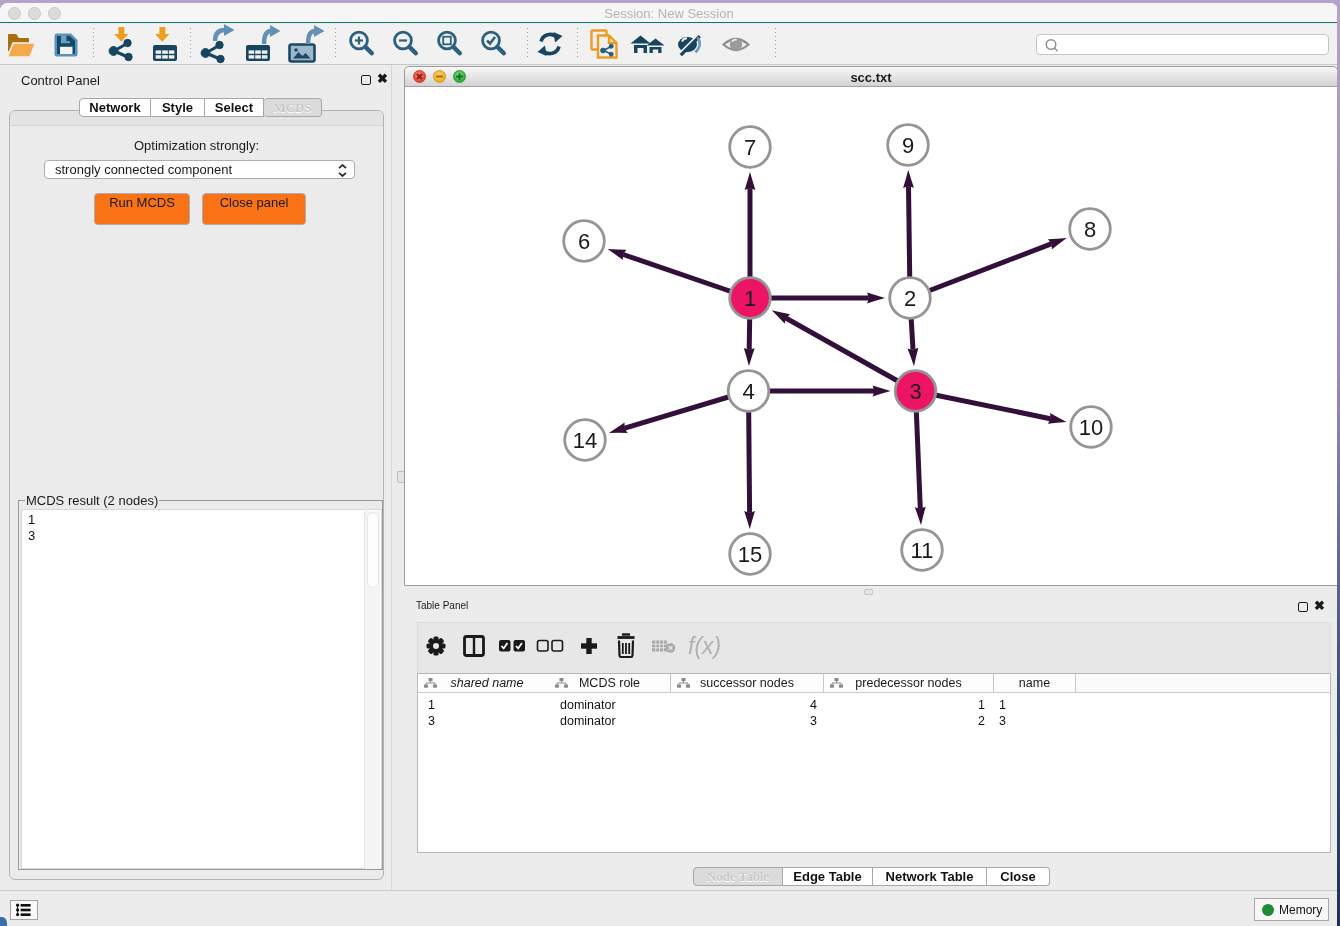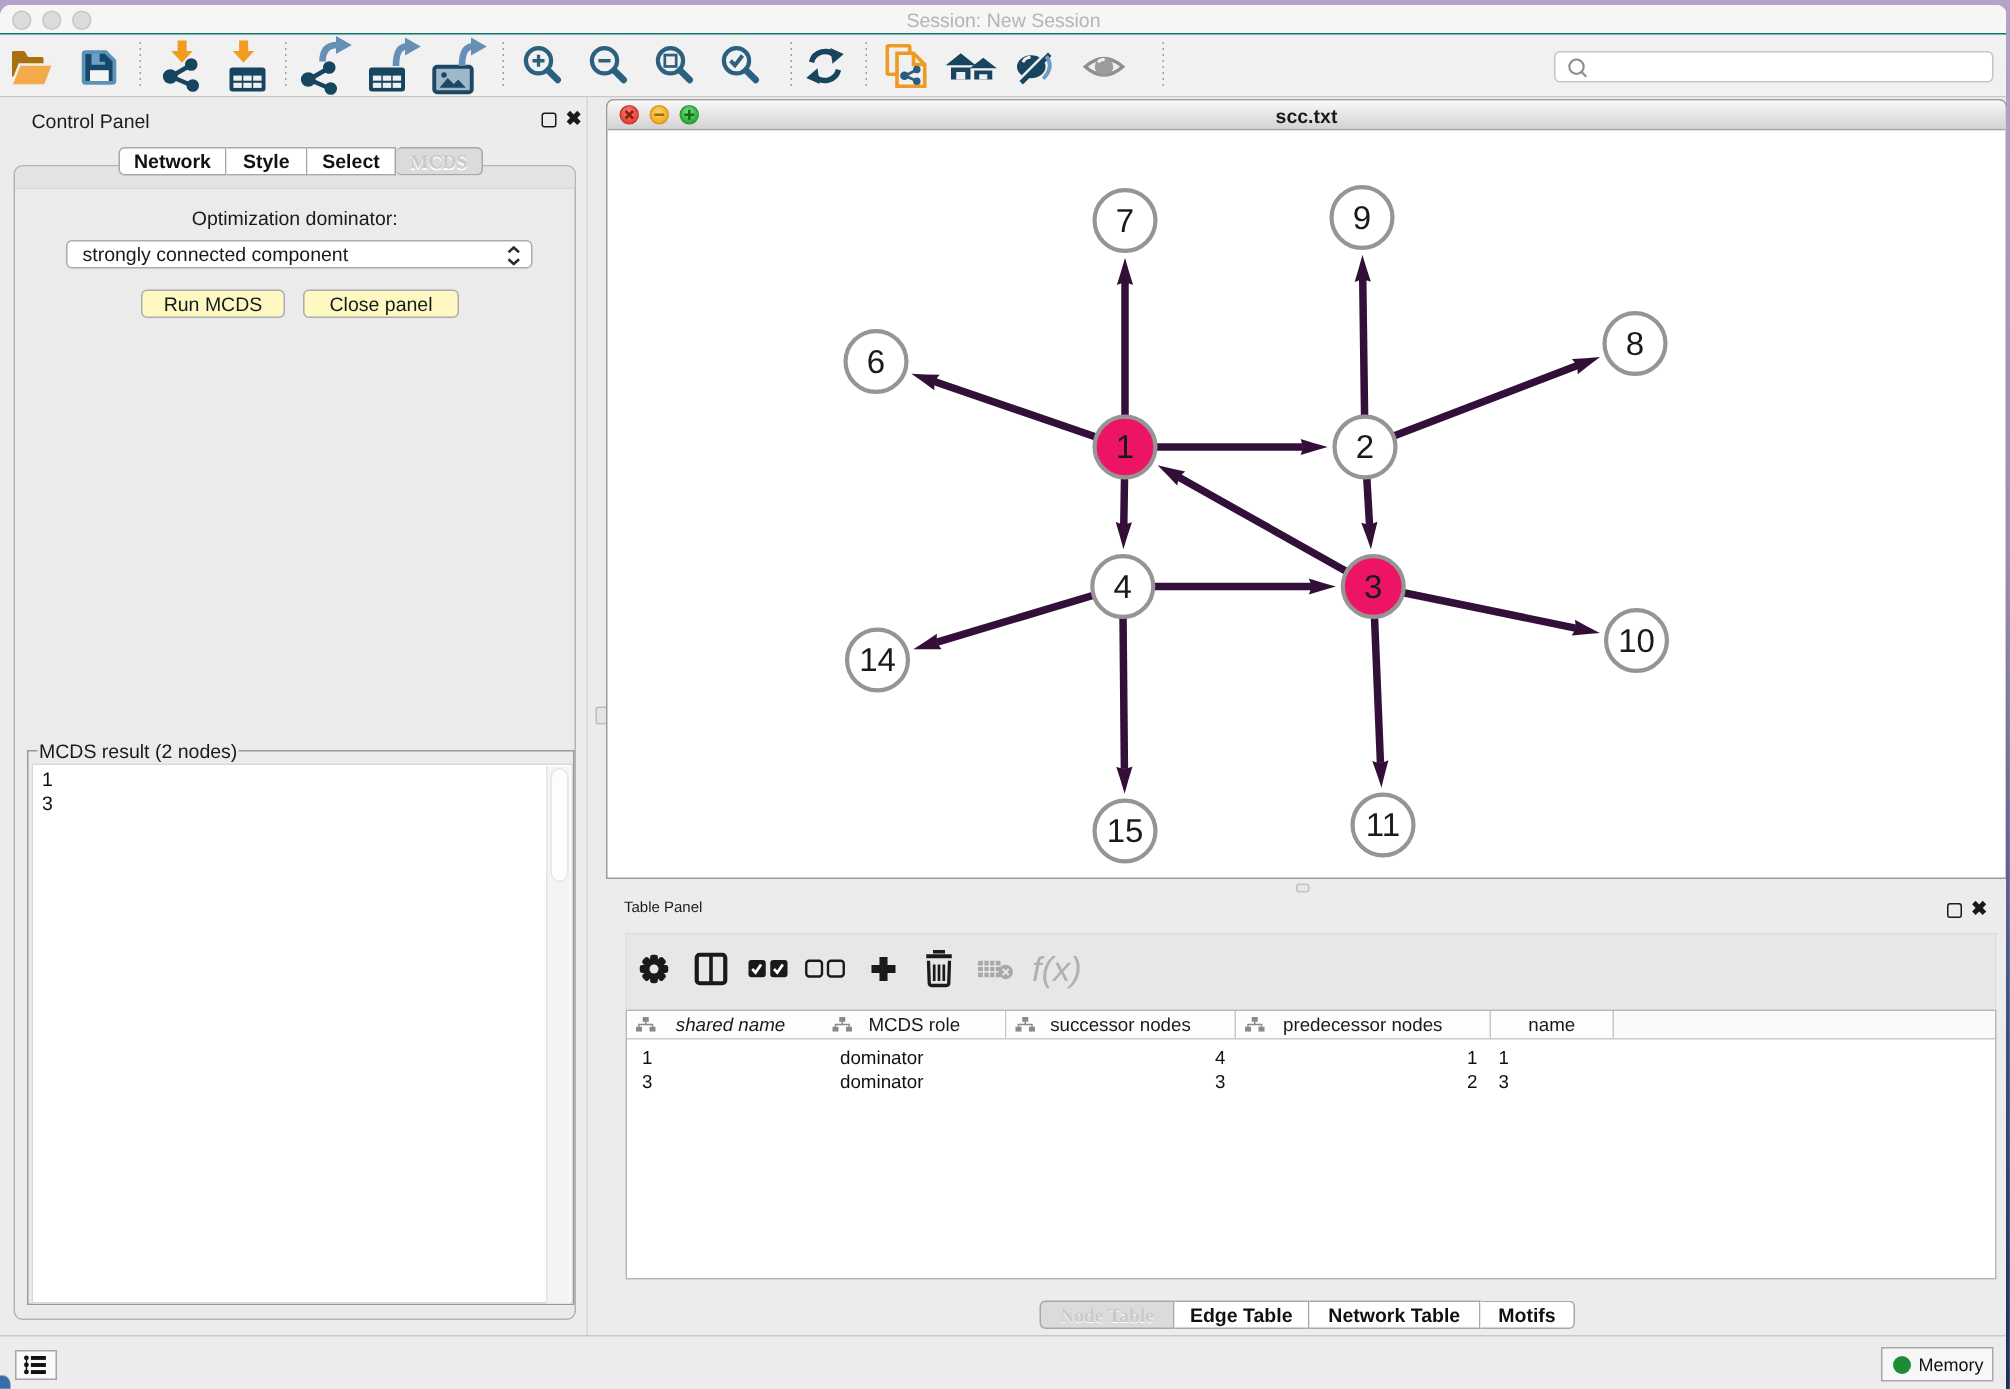--- a/index.html
+++ b/index.html
@@ -38,21 +38,21 @@
 .tabrow { position:absolute; display:flex; z-index:3; }
 .tab { height:19px; line-height:18px; font-size:13px; font-weight:bold; color:#111;
   background:#fff; border:1px solid #a9a7a7; border-left:none; padding:0; text-align:center; }
 .tab:first-child { border-left:1px solid #a9a7a7; border-radius:4px 0 0 4px; }
 .tab.last { border-radius:0 4px 4px 0; }
 .tab.selected { background:#dbdbdb; color:#c9c9c9; text-shadow:0 1px 0 #fff; border-radius:4px;font-family:Liberation Serif, serif; }
 #opt-label { position:absolute; left:0; top:73px; width:393px; text-align:center; font-size:13px; color:#1a1a1a; }
 #combo { position:absolute; left:44px; top:95px; width:311px; height:19px; background:#fff;
   border:1px solid #aeacac; border-radius:4px; font-size:13px; line-height:17px;
   padding-left:10px; color:#1a1a1a; }
-.btn { position:absolute; top:128px; height:19px; background:#fef9c3; border:1px solid #aeacac;
+.btn { position:absolute; top:128px; height:32px; background:#f97316; border:1px solid #aeacac;
   border-radius:4px; font-size:13px; color:#1a1a1a; text-align:center; line-height:17px; }
 #fieldset { position:absolute; left:18px; top:435px; width:365px; height:370px;
   border:1px solid #9b9999; }
 #fieldset legend { position:absolute; left:6px; top:-8px; background:#ebebeb;
   font-size:13px; color:#1a1a1a; padding:0 1px; }
 #mcds-text { position:absolute; left:2px; top:8px; width:361px; height:360px; background:#fff;
   border:1px solid #d8d6d6; font-size:13px; color:#111; padding:2px 0 0 6px; line-height:16px; }
 #mcds-sb { position:absolute; right:1px; top:1px; width:16px; height:358px; background:#f4f4f4; border-left:1px solid #e4e4e4; }
 #mcds-sb .thumb { position:absolute; left:2px; top:1px; width:12px; height:76px; background:#fdfdfd;
   border:1px solid #e8e6e6; border-radius:6px; }
@@ -277,21 +277,21 @@
     <div id="cp-title">Control Panel</div>
     <div class="winbtn-max" style="left:361px; top:10px;"></div>
     <div class="winbtn-x" style="left:377px; top:6px;">✖</div>
     <div class="tabrow" style="left:79px; top:33px;">
       <div class="tab" style="width:72px;">Network</div>
       <div class="tab" style="width:54px;">Style</div>
       <div class="tab" style="width:59px;">Select</div>
       <div class="tab selected last" style="width:58px;">MCDS</div>
     </div>
     <div id="cp-box"></div>
-    <div id="opt-label">Optimization dominator:</div>
+    <div id="opt-label">Optimization strongly:</div>
     <div id="combo">strongly connected component
       <svg width="9" height="13" viewBox="0 0 9 13" style="position:absolute; right:7px; top:3px;">
         <path d="M1,4.2 L4.5,1 L8,4.2" stroke="#2b2b2b" stroke-width="1.7" fill="none"></path>
         <path d="M1,8.8 L4.5,12 L8,8.8" stroke="#2b2b2b" stroke-width="1.7" fill="none"></path>
       </svg></div>
     <div class="btn" style="left:94px; width:96px;">Run MCDS</div>
     <div class="btn" style="left:202px; width:104px;">Close panel</div>
     <div id="fieldset">
       <legend>MCDS result (2 nodes)</legend>
       <div id="mcds-text">1<br>3
@@ -476,21 +476,21 @@
       <div class="cell" style="left:10px;  top:39px;">3</div>
       <div class="cell" style="left:142px; top:39px;">dominator</div>
       <div class="cell" style="left:340px; top:39px; width:59px; text-align:right;">3</div>
       <div class="cell" style="left:510px; top:39px; width:57px; text-align:right;">2</div>
       <div class="cell" style="left:581px; top:39px;">3</div>
     </div>
     <div class="tabrow" id="bottabs">
       <div class="tab selected" style="border-radius:4px 0 0 4px; width:90px;">Node Table</div>
       <div class="tab" style="width:90px;">Edge Table</div>
       <div class="tab" style="width:114px;">Network Table</div>
-      <div class="tab last" style="width:63px;">Motifs</div>
+      <div class="tab last" style="width:63px;">Close</div>
     </div>
     <div id="statusbar">
       <div id="listbtn">
         <svg width="18" height="14" viewBox="0 0 18 14" style="position:absolute;left:4px;top:2px;">
           <g fill="#111">
             <circle cx="2.6" cy="2.2" r="1.6"></circle>
               <rect x="5.6" y="1" width="10" height="2.6"></rect>
             <circle cx="2.6" cy="6.9" r="1.6"></circle>
               <rect x="5.6" y="5.7" width="10" height="2.6"></rect>
             <circle cx="2.6" cy="11.6" r="1.6"></circle>

